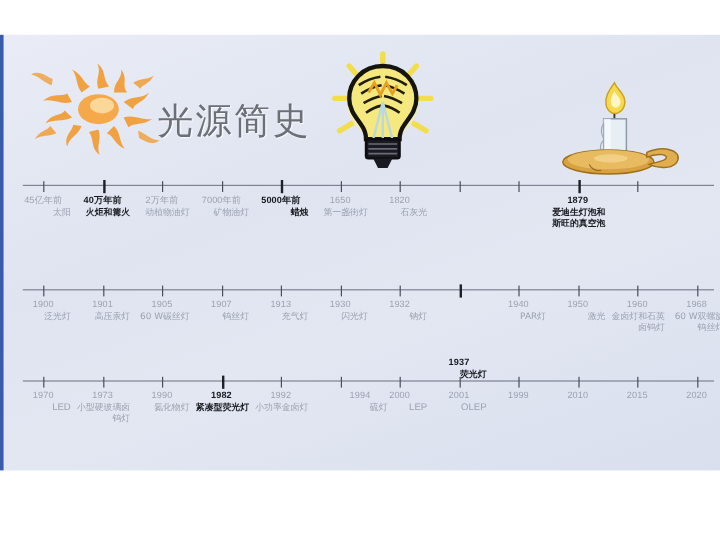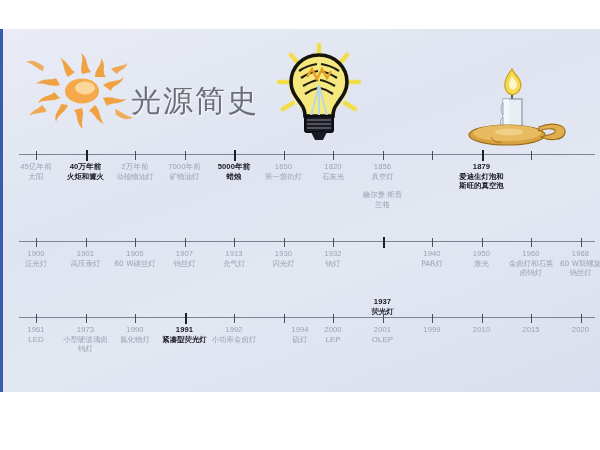--- a/index.html
+++ b/index.html
@@ -41,20 +41,21 @@
   }
   .tick.major{border-left-width:2px;border-color:#1d2026;height:11px;top:-5px;}
   .ev{position:absolute;top:8px;text-align:center;}
   .ev .yr{
     font-size:7.6px;line-height:9.5px;color:#9ca2b0;white-space:nowrap;
     letter-spacing:.1px;
   }
   .ev .lb{
     font-size:7.4px;line-height:9.6px;color:#9ca2b0;
     font-family:"DejaVu Sans","Liberation Sans",sans-serif;
+    text-align:right;
   }
   .ev.hi .yr{color:#16181d;font-weight:bold;}
   .ev.hi .lb{color:#16181d;font-weight:bold;}
   .ev .lb.latin{font-family:"Liberation Sans",sans-serif;font-size:8px;}
 </style>
 </head>
 <body>
 
 <div id="slide">
 
@@ -171,25 +172,20 @@
         <div class="lb">蜡烛</div>
       </div>
       <div class="ev" style="left: 257.5px; width: 46px;">
         <div class="yr">1650</div>
         <div class="lb">第一盏街灯</div>
       </div>
       <div class="ev" style="left: 307px; width: 46px;">
         <div class="yr">1820</div>
         <div class="lb">石灰光</div>
       </div>
-      <div class="ev" style="left: 356.5px; width: 46px;">
-        <div class="yr">1856</div>
-        <div class="lb">真空灯</div>
-        <div class="lb" style="margin-top: 9px;">赫尔曼·斯普兰格</div>
-      </div>
       <div class="ev hi" style="left: 455.5px; width: 46px;">
         <div class="yr">1879</div>
         <div class="lb">爱迪生灯泡和斯旺的真空泡</div>
       </div>
     </div>
   <div class="row" id="row1" style="top:212px;height:70px;">
     <div class="axis">
         <div class="tick" style="left: 17px;"></div>
         <div class="tick" style="left: 66.5px;"></div>
         <div class="tick" style="left: 116px;"></div>
@@ -261,33 +257,33 @@
         <div class="tick" style="left: 215px;"></div>
         <div class="tick" style="left: 264.5px;"></div>
         <div class="tick" style="left: 314px;"></div>
         <div class="tick" style="left: 363.5px;"></div>
         <div class="tick" style="left: 413px;"></div>
         <div class="tick" style="left: 462.5px;"></div>
         <div class="tick" style="left: 512px;"></div>
         <div class="tick" style="left: 561.5px;"></div>
       </div>
   <div class="ev" style="left: 10px; width: 46px;">
-        <div class="yr">1961</div>
+        <div class="yr">1970</div>
         <div class="lb latin">LED</div>
       </div>
       <div class="ev" style="left: 59.5px; width: 46px;">
         <div class="yr">1973</div>
         <div class="lb">小型硬玻璃卤钨灯</div>
       </div>
       <div class="ev" style="left: 109px; width: 46px;">
         <div class="yr">1990</div>
         <div class="lb">氮化物灯</div>
       </div>
       <div class="ev hi" style="left: 158.5px; width: 46px;">
-        <div class="yr">1991</div>
+        <div class="yr">1982</div>
         <div class="lb">紧凑型荧光灯</div>
       </div>
       <div class="ev" style="left: 208px; width: 46px;">
         <div class="yr">1992</div>
         <div class="lb">小功率金卤灯</div>
       </div>
       <div class="ev" style="left: 274px; width: 46px;">
         <div class="yr">1994</div>
         <div class="lb">硫灯</div>
       </div>

